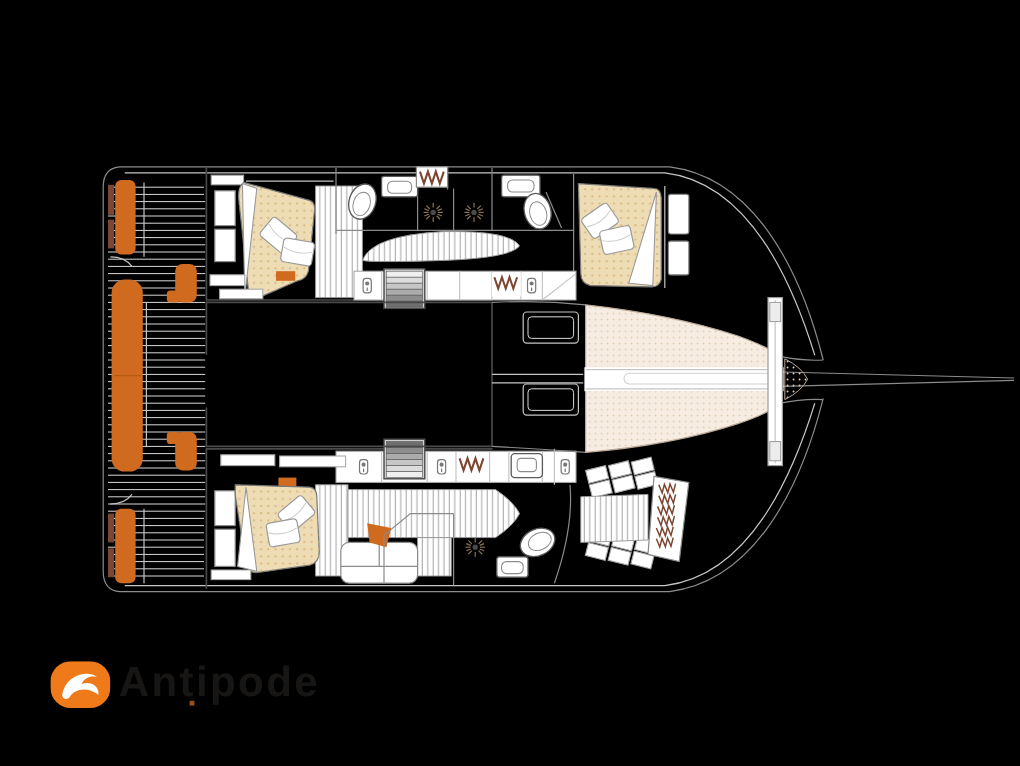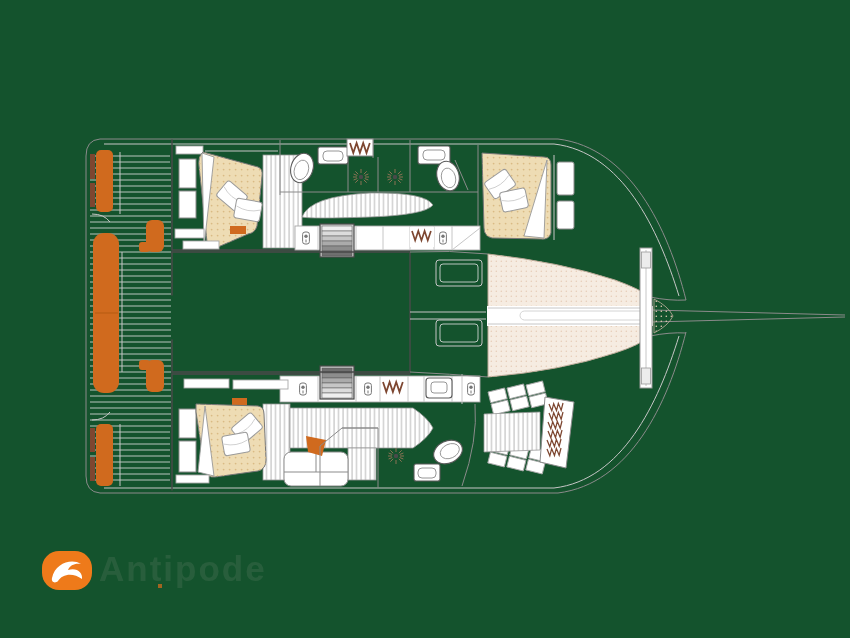--- a/index.html
+++ b/index.html
@@ -1,17 +1,17 @@
 <!DOCTYPE html>
 <html style="--accent-orange: #d06a1e; --logo-orange: #ee7a1a; --upholstery-tan: #eedcb4; --trampoline-beige: #f6ece1; --wood-brown: #7d4630; --line-dark: #4a4a4a; --line-medium: #8b8b8b; --watermark-gray: #b8b2a6;"><head>
 <meta charset="utf-8">
 <style>
   html,body{margin:0;padding:0;background:#ffffff;width:850px;height:638px;overflow:hidden;
             font-family:"Liberation Sans", sans-serif;}
-  .stage{position:relative;width:850px;height:638px;background:#14532d;}
+  .stage{position:relative;width:850px;height:638px;background:#000000;}
   svg{position:absolute;left:0;top:0;}
   
   .w1{stroke:var(--line-dark,#4a4a4a);stroke-width:1.4;fill:none;stroke-linecap:round;}
   .w2{stroke:var(--line-medium,#8b8b8b);stroke-width:1;fill:none;}
   .w3{stroke:#c6c6c6;stroke-width:1;fill:none;}
   .w4{stroke:#e3e3e3;stroke-width:.8;fill:none;}
   .whitebox{fill:#ffffff;stroke:#8b8b8b;stroke-width:1;}
   .whitebox2{fill:#ffffff;stroke:#a8a8a8;stroke-width:.9;}
   .orange{fill:var(--accent-orange,#d06a1e);stroke:none;}
   .brown{fill:var(--wood-brown,#7d4630);stroke:none;}

